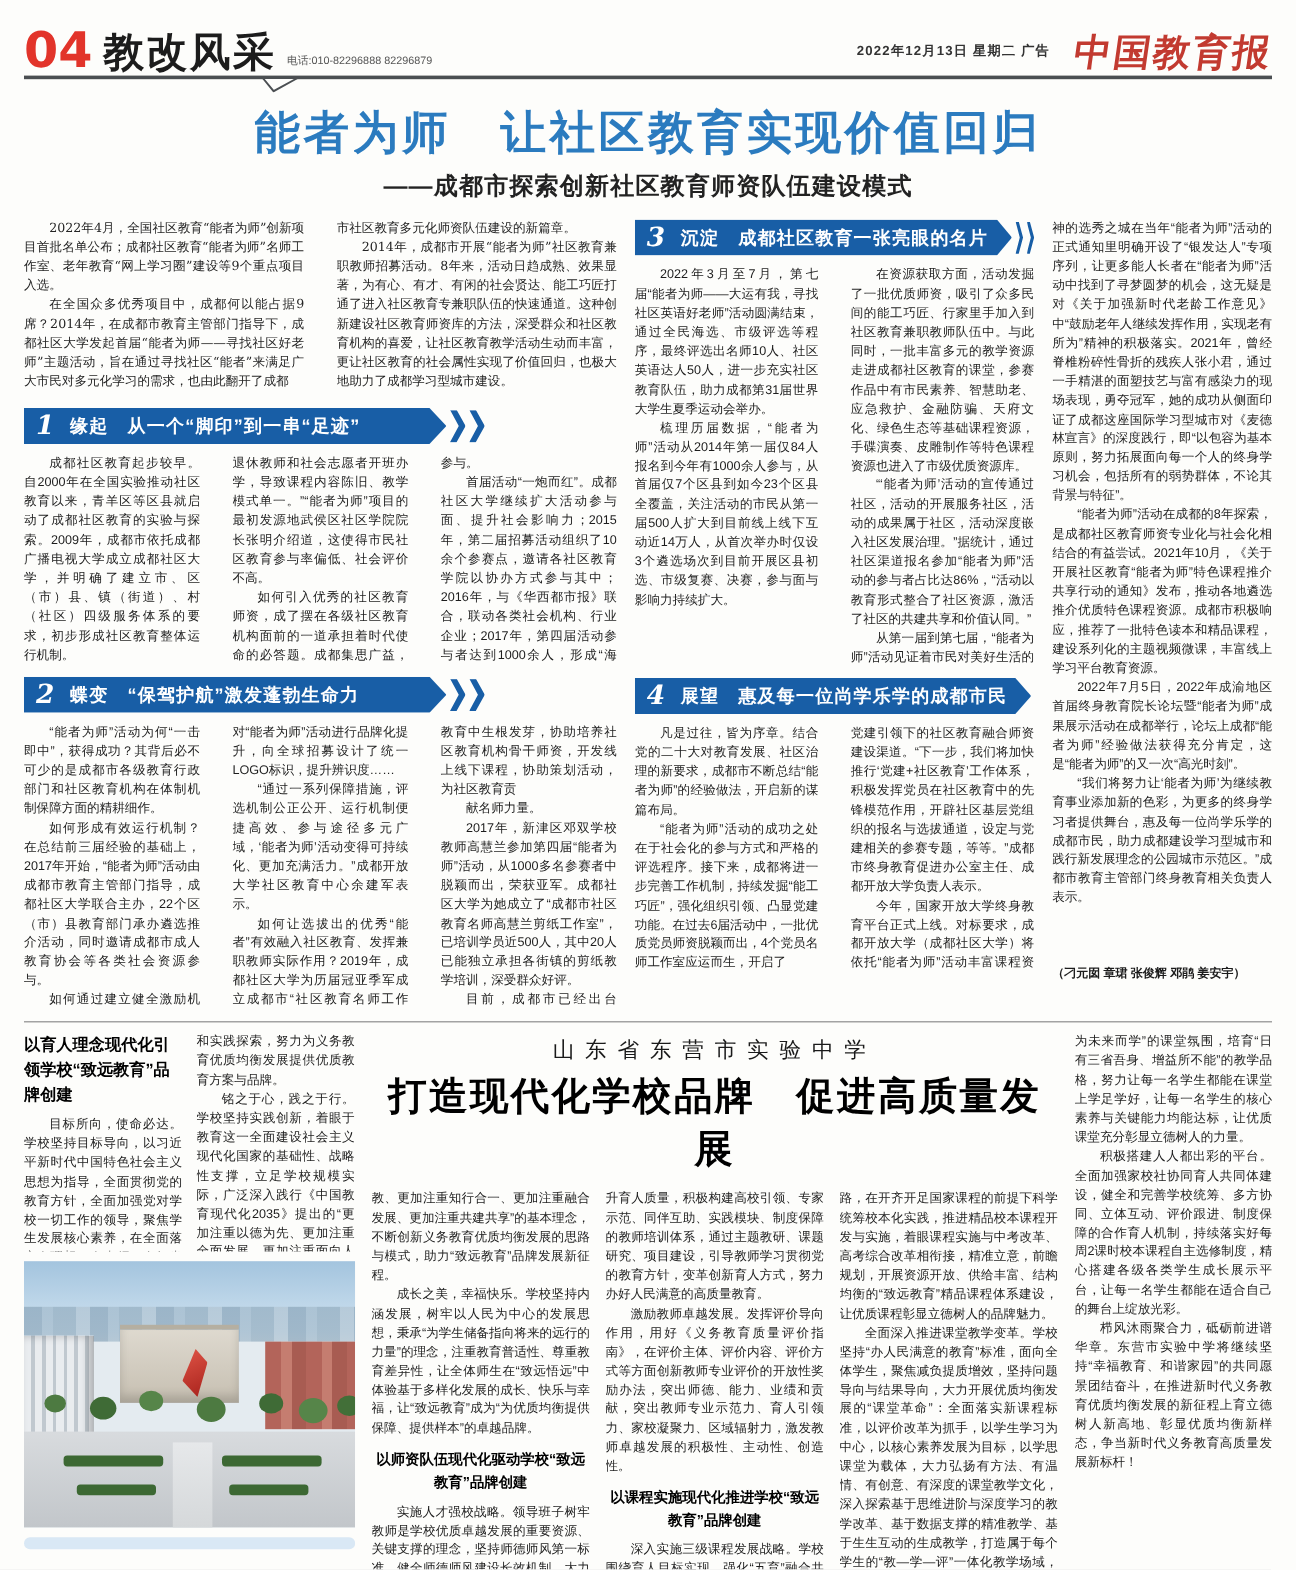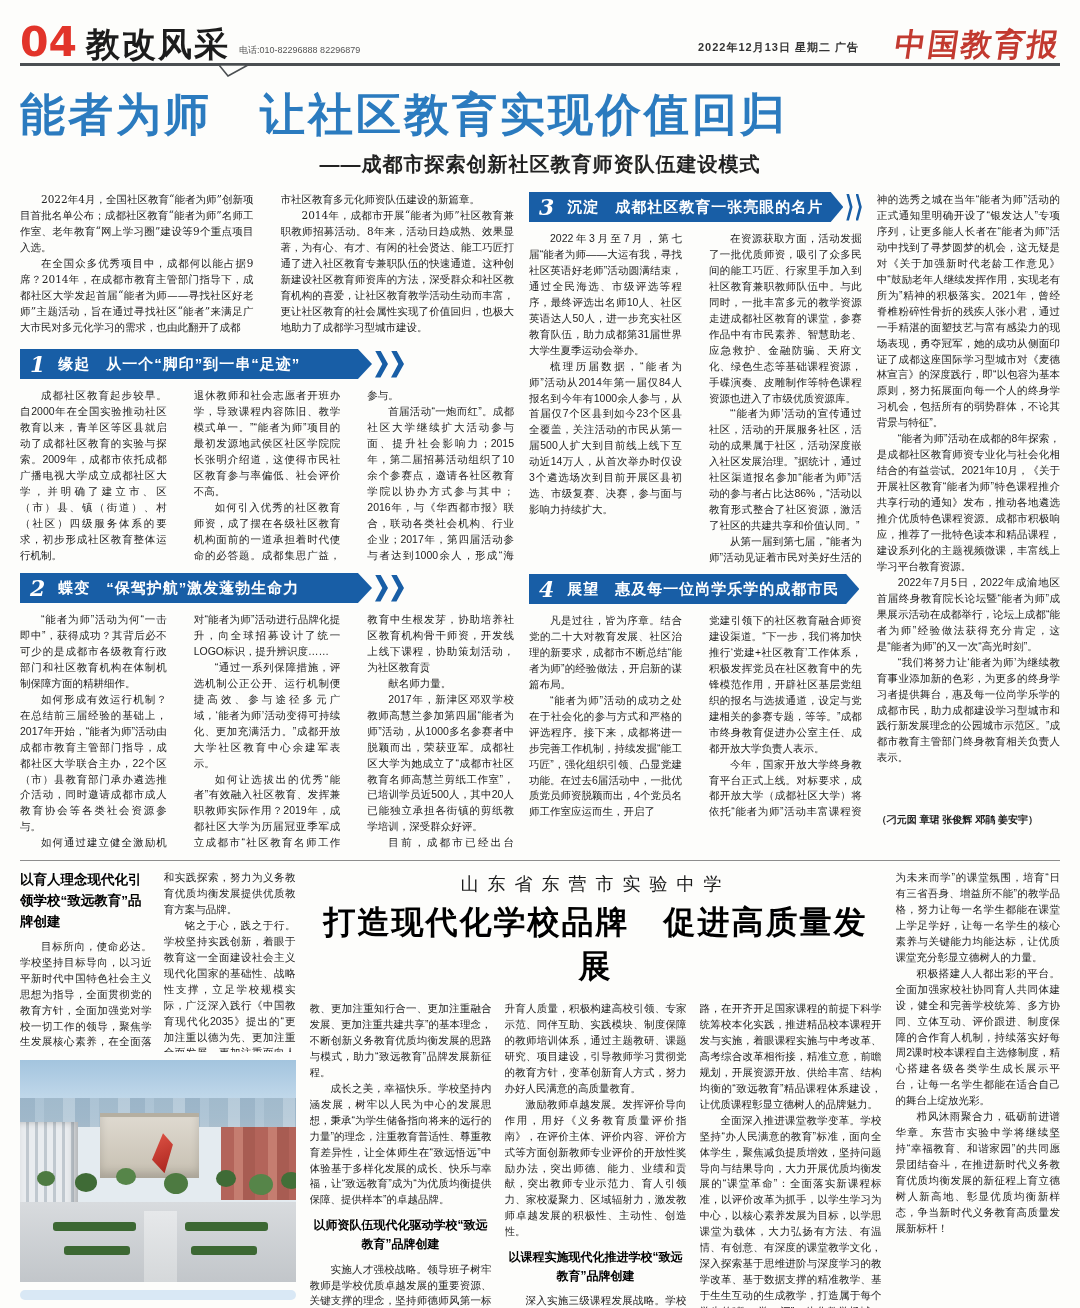--- a/index.html
+++ b/index.html
@@ -4,27 +4,27 @@
 <style>
 *{margin:0;padding:0;box-sizing:border-box}
 body{background:#e9e9e9;font-family:"Liberation Sans",sans-serif;color:#1c1c1c}
 .page{width:1080px;height:1308px;margin:0 auto;background:#fdfdfb;padding:12px 20px 0;overflow:hidden;position:relative}
 
 .masthead{display:flex;justify-content:space-between;align-items:flex-end;height:48px}
 .mh-left{display:flex;align-items:flex-end;gap:9px}
 .pagenum{color:#e2342a;font-size:41px;font-weight:bold;line-height:.82;font-family:"DejaVu Sans",sans-serif}
 .section-title{font-size:34px;font-weight:900;letter-spacing:2px;line-height:.88}
 .phone{font-size:9px;color:#555;padding-bottom:3px}
-.mh-right{display:flex;align-items:flex-end;gap:36px}
+.mh-right{display:flex;align-items:center;gap:20px}
 .date{font-size:11px;color:#333;font-weight:bold;padding-bottom:5px;letter-spacing:1px}
 .paper{font-size:31px;color:#c23a30;font-weight:bold;font-family:"DejaVu Serif",serif;transform:skewX(-8deg);line-height:1;letter-spacing:2px}
 .rule{border-top:3px solid #4b4f52;margin-top:3px;position:relative;height:12px}
 .notch{position:absolute;left:198px;top:-2px}
 
-.headline{color:#2b7bbf;font-size:45px;font-weight:900;letter-spacing:3px;font-family:"DejaVu Serif",serif;margin:10px 0 6px}
+.headline{text-align:center;color:#2b7bbf;font-size:38px;font-weight:900;letter-spacing:3px;font-family:"DejaVu Serif",serif;margin:10px 0 6px}
 .subtitle{text-align:center;font-size:20px;font-weight:bold;color:#222;margin-bottom:14px;letter-spacing:1px}
 .top-body{display:flex;gap:15px;margin-top:4px}
 .zone{overflow:hidden}
 .zl{width:47.5%}
 .zm{width:32%}
 .zr{flex:1}
 .row{display:flex;gap:27px}
 .col{flex:1;font-size:10.5px;line-height:1.52;text-align:justify;color:#1d1d1d;overflow:hidden}
 .col p{text-indent:2em;margin:0}
 .nofi > p:first-child{text-indent:0}

